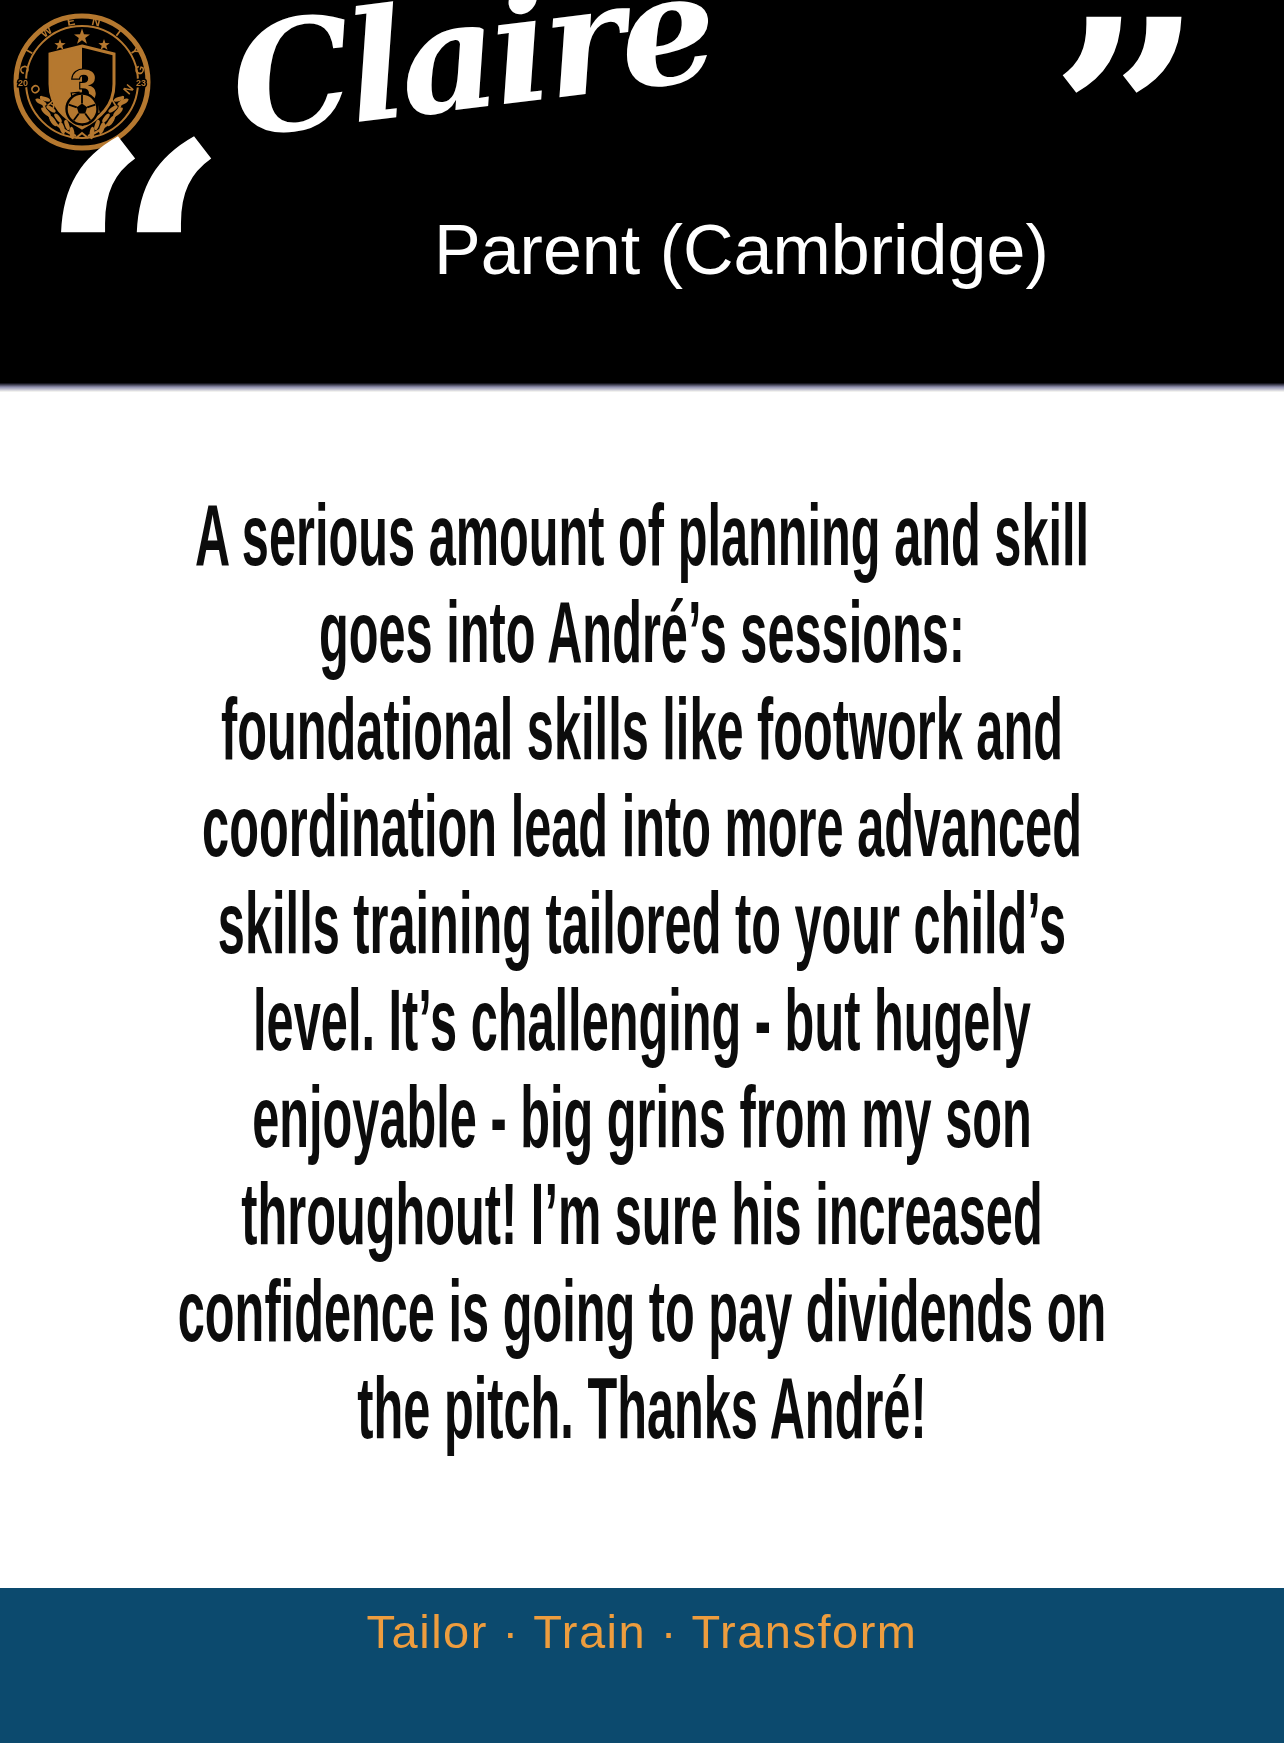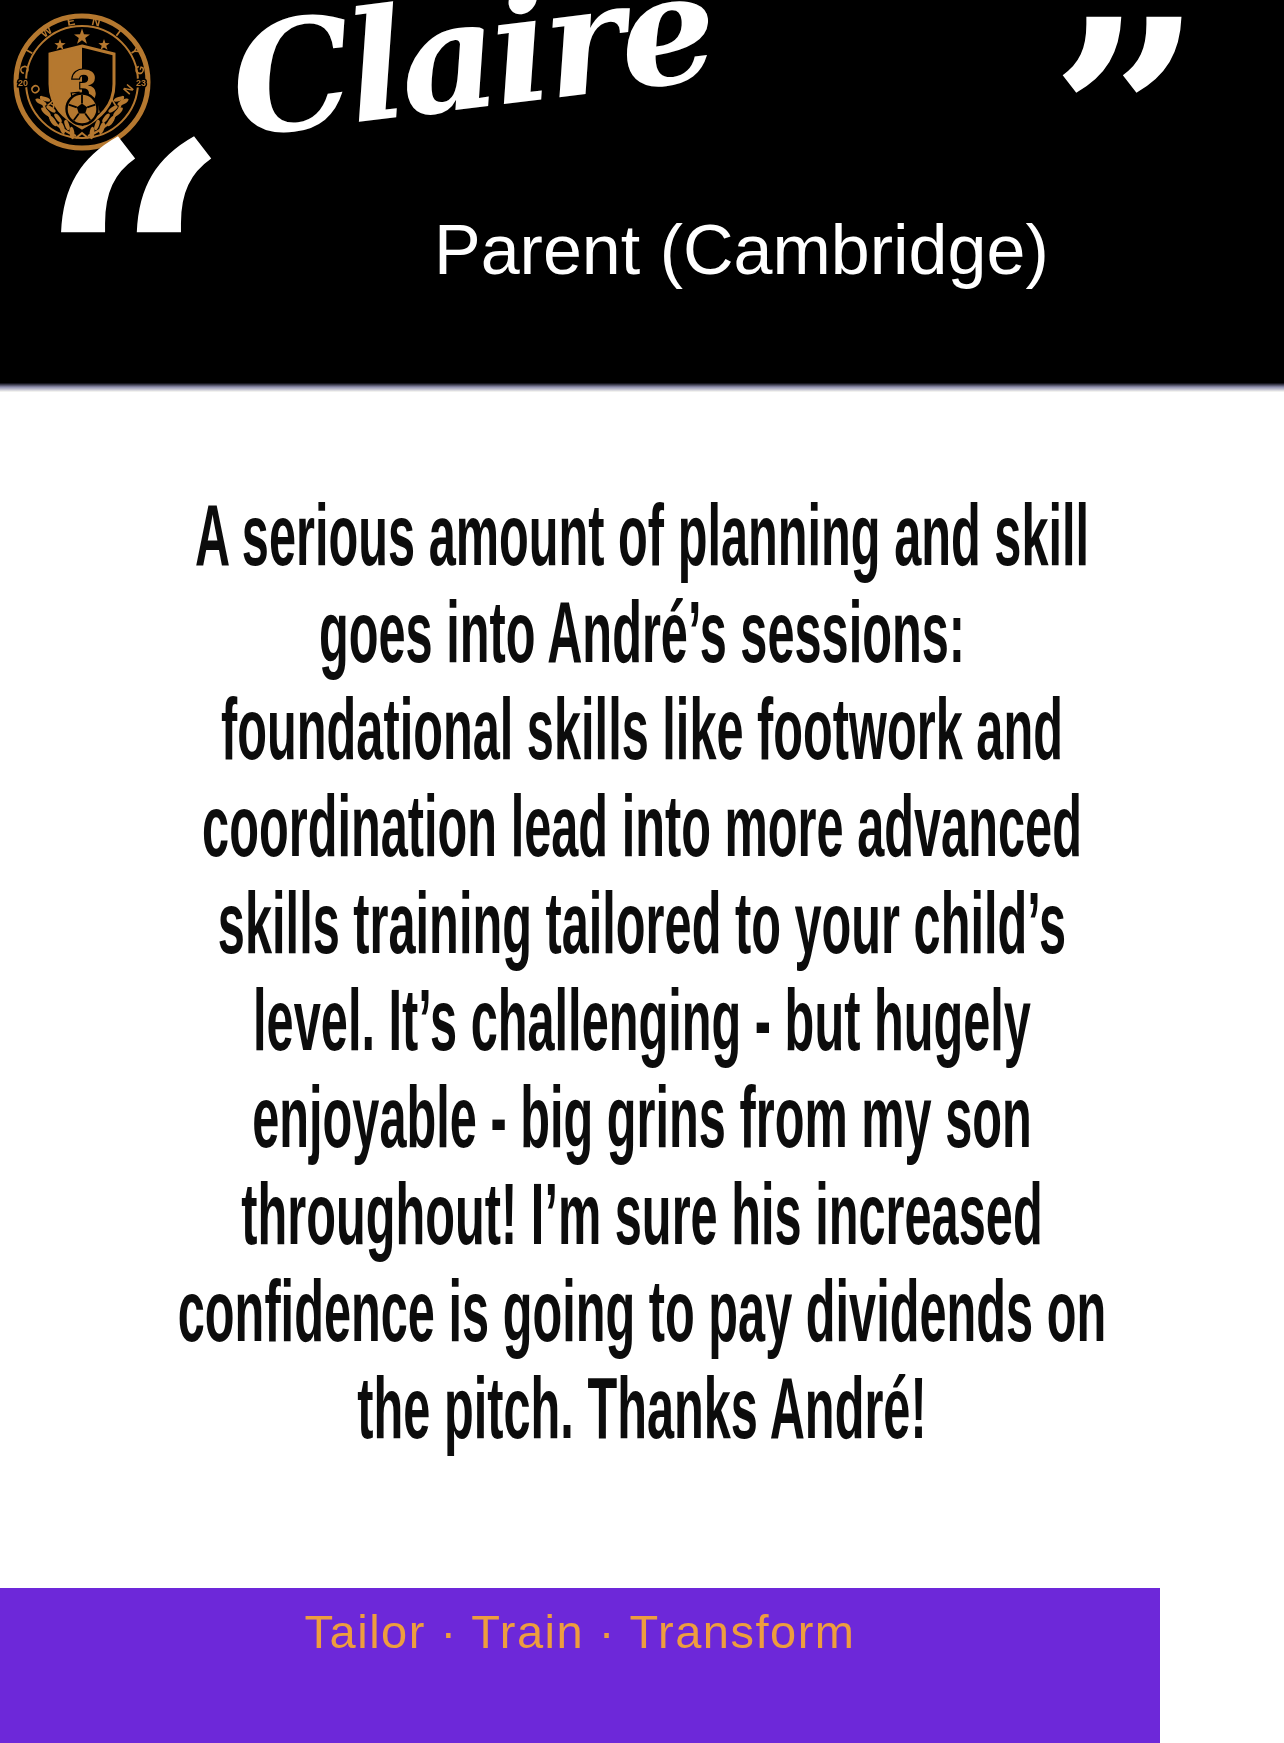--- a/index.html
+++ b/index.html
@@ -51,22 +51,22 @@
     transform:translateX(-50%) scaleX(0.56);
     transform-origin:50% 0%;
     text-align:center;
     font-size:87px; line-height:97px; font-weight:700;
     color:#0c0c0c;
   }
   .quote-text .tline { white-space:nowrap; }
 
   
   .footer {
-    position:absolute; left:0; bottom:0; width:1160px; height:155px;
-    background:#6d28d9;
+    position:absolute; left:0; bottom:0; width:1284px; height:155px;
+    background:#0c4a6e;
   }
   .footer-tagline {
     padding-top:16px;
     text-align:center;
     font-size:47px; letter-spacing:1.5px; font-weight:400;
     color:#ee9d3e;
     white-space:nowrap;
   }
 </style>
 </head>

